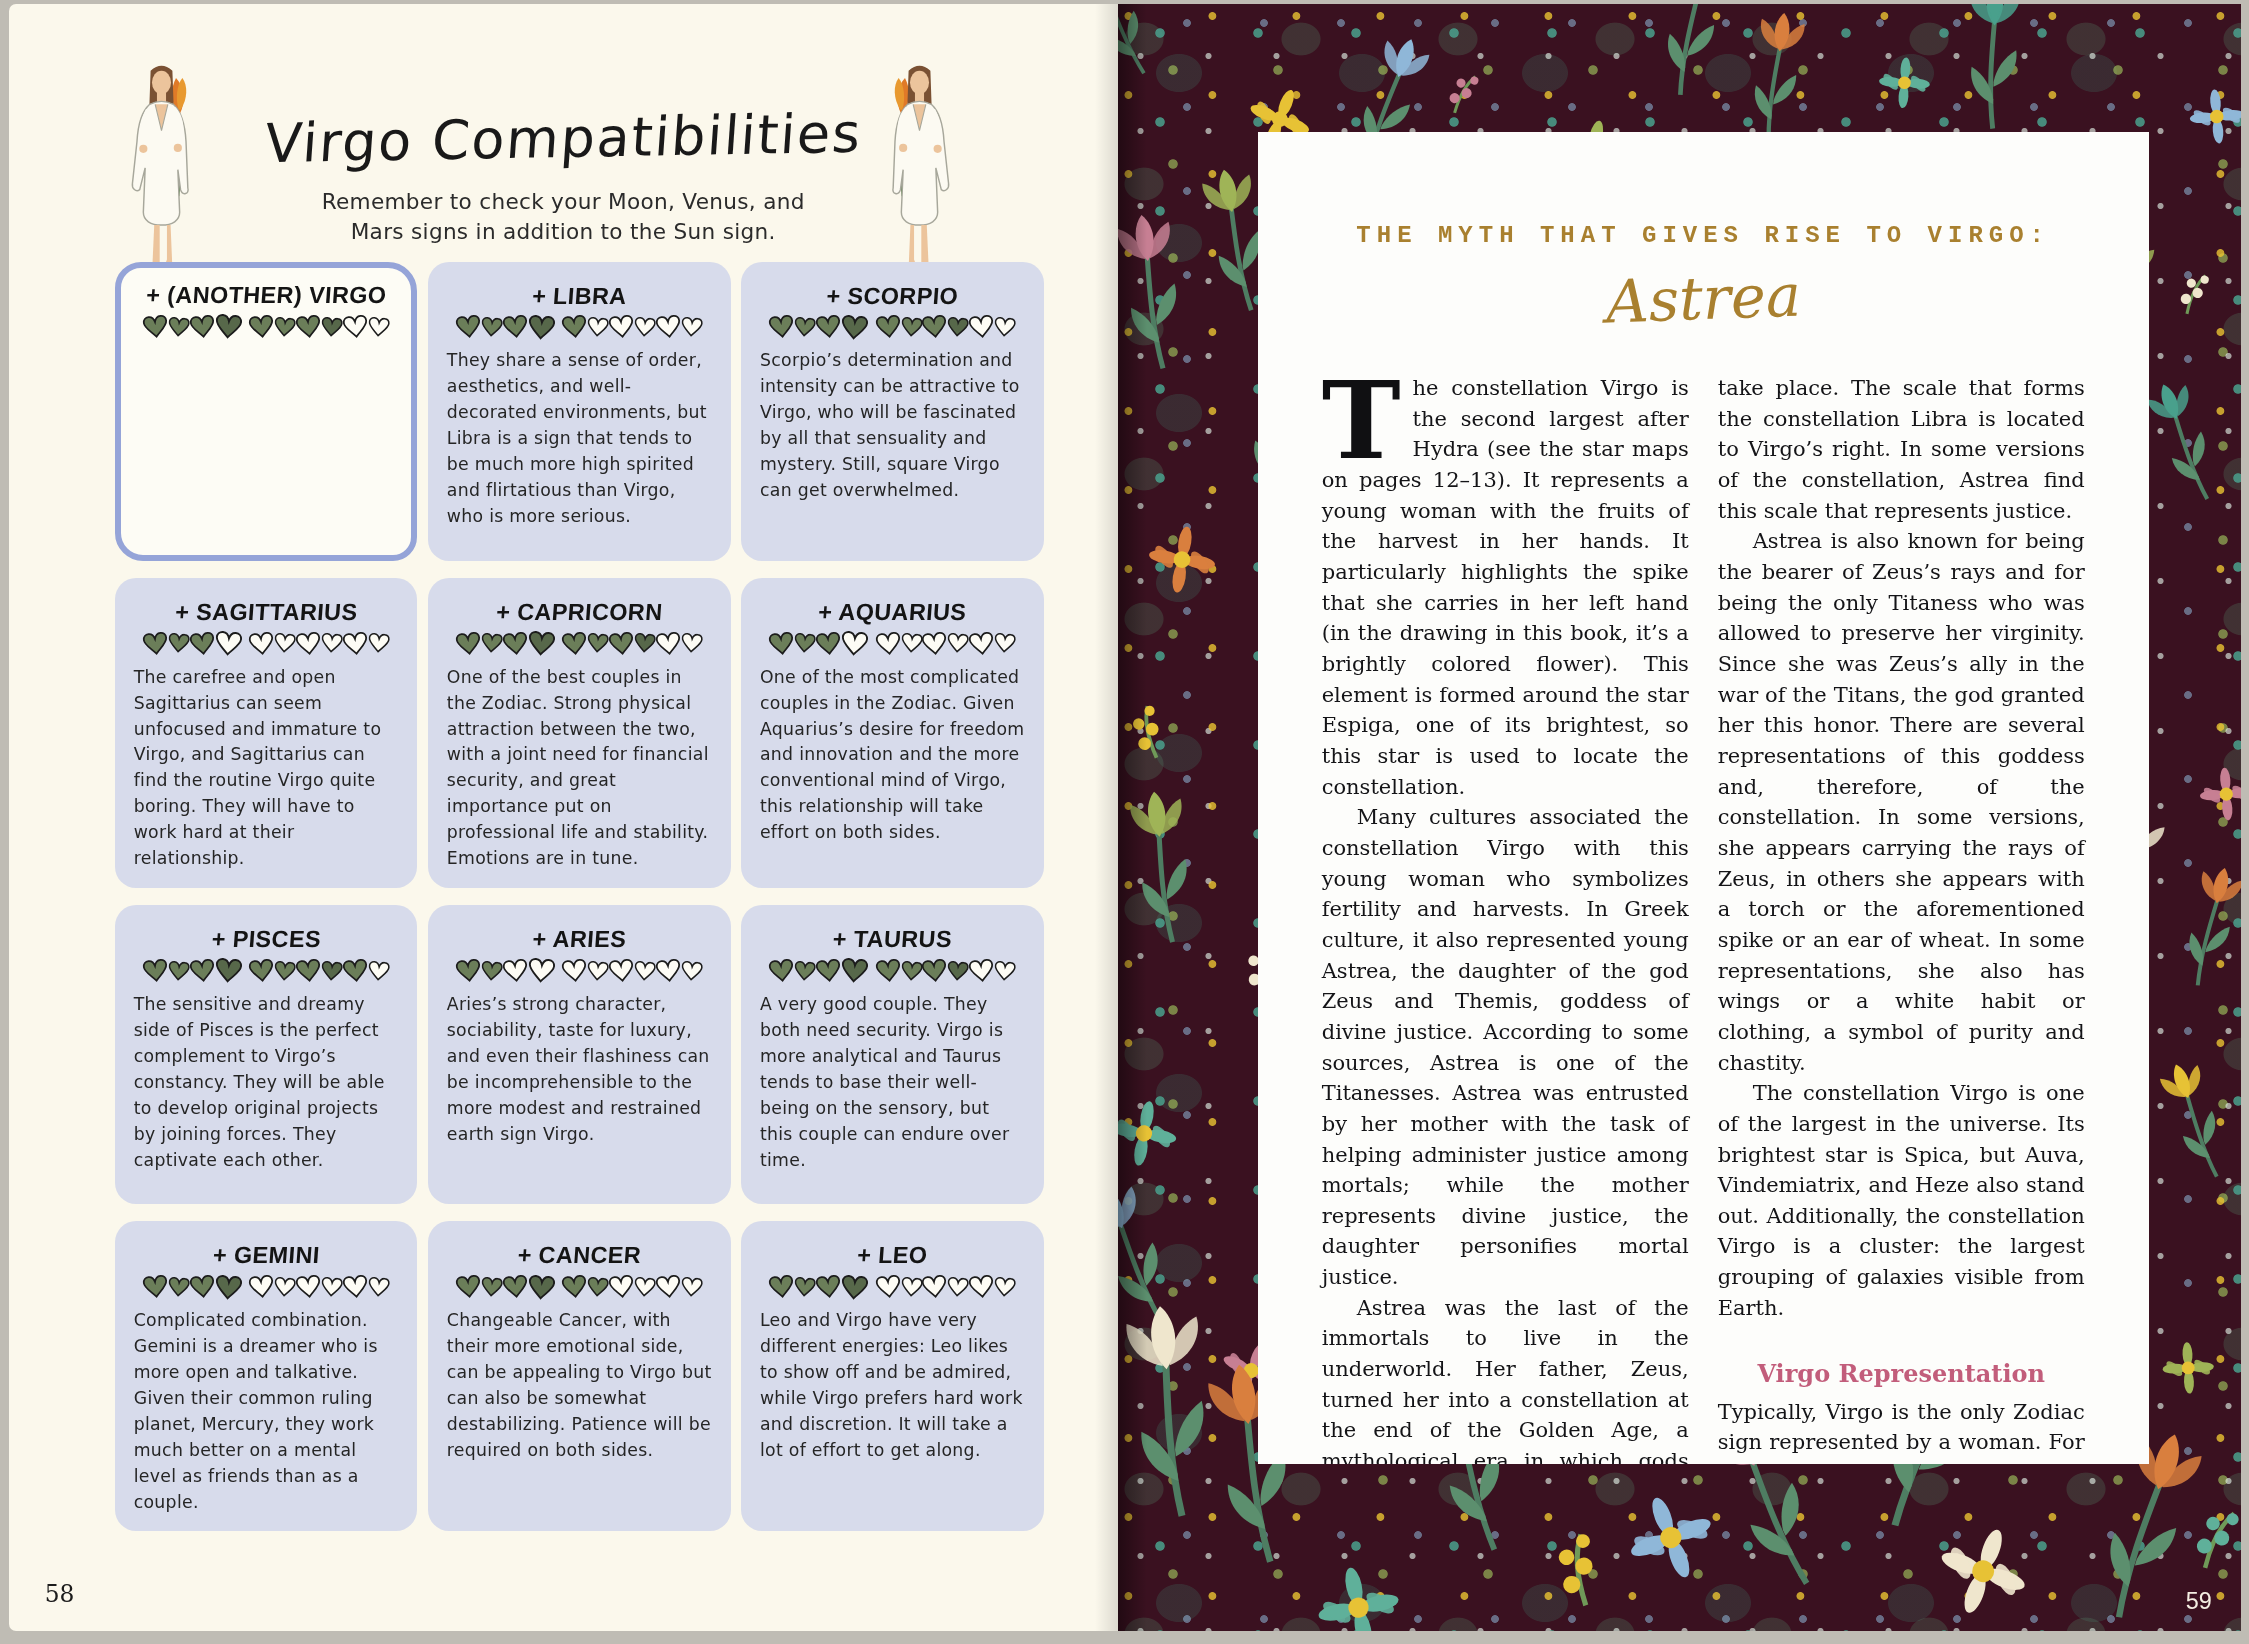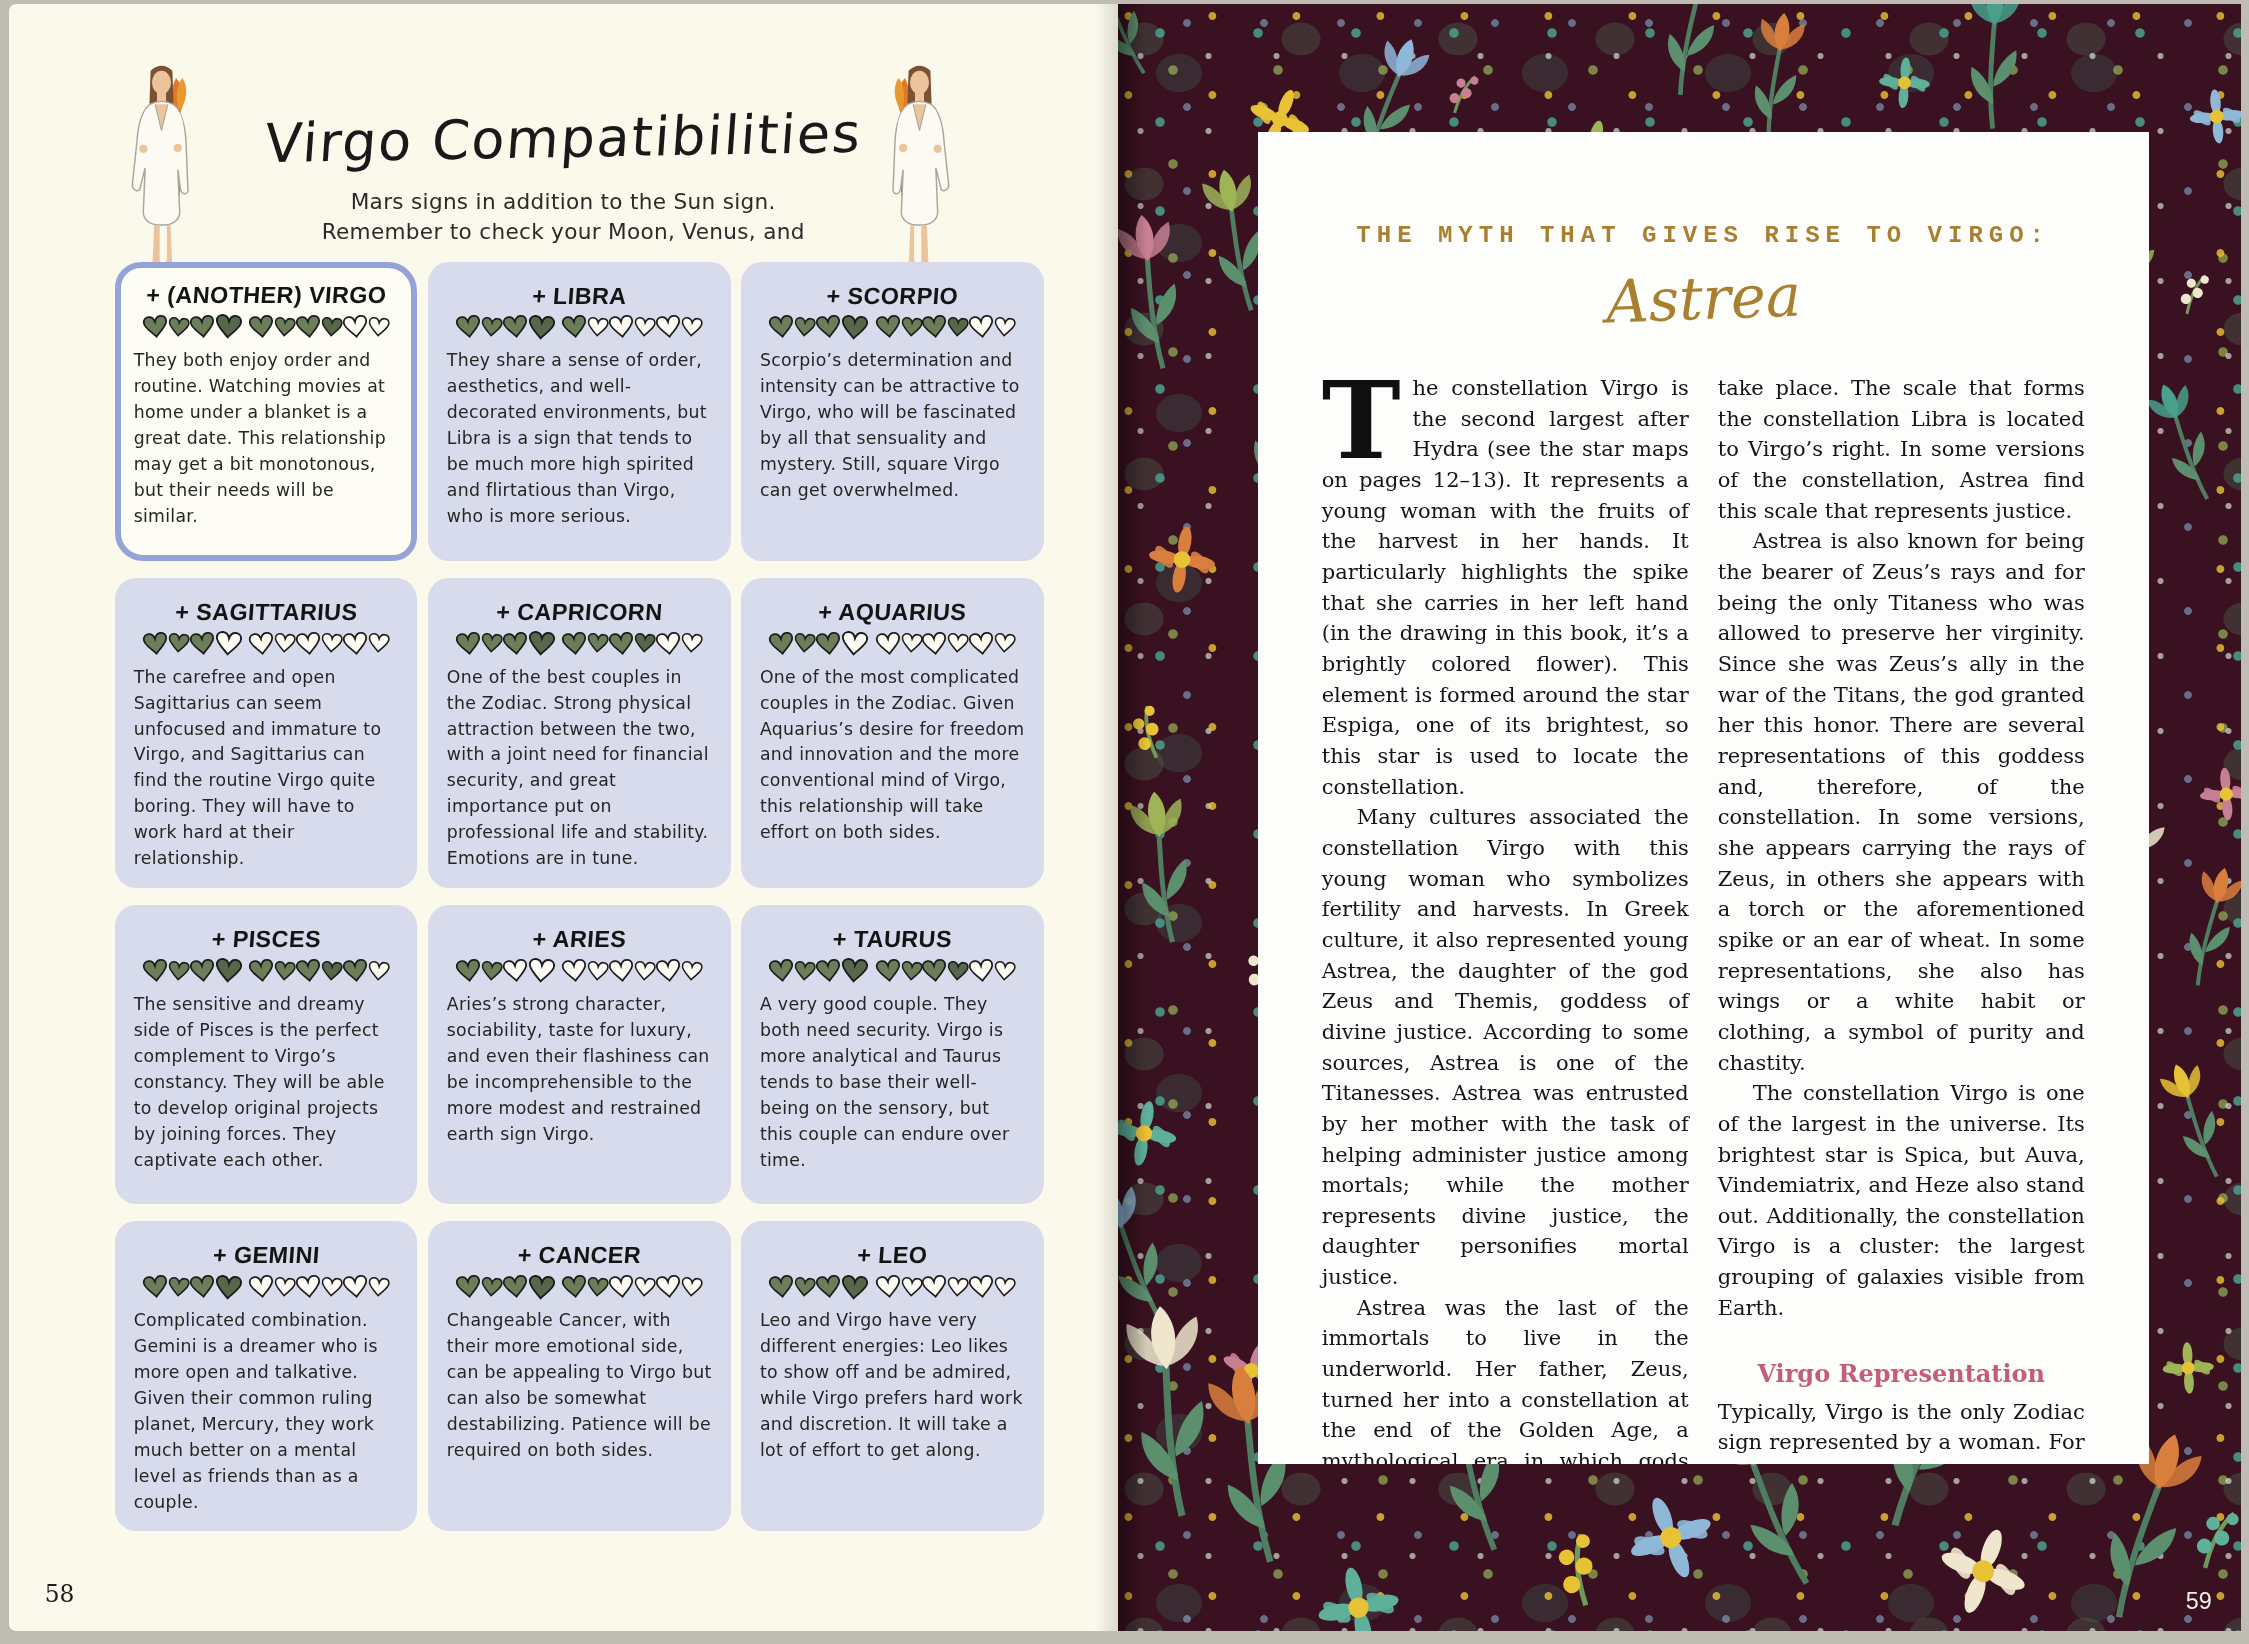--- a/index.html
+++ b/index.html
@@ -154,22 +154,22 @@
       <path d="M72 57 C79 65 81 77 79 89 L78 95" stroke="#fcfaf2" stroke-width="9" fill="none"></path>
       <circle cx="78" cy="99" r="4.5" fill="#ecc49c"></circle>
       <path d="M47 58 C41 70 39 84 40 95" stroke="#fcfaf2" stroke-width="9" fill="none"></path>
       <circle cx="40" cy="100" r="4.5" fill="#ecc49c"></circle>
       <path d="M52 184 L50 228 L54 238 L58 228 L58 184 Z" fill="#ecc49c"></path>
       <path d="M66 184 L66 222 L61 235 L72 232 L70 184 Z" fill="#ecc49c"></path>
     </svg>
 
     <h1 class="vc-title">Virgo Compatibilities</h1>
     <div class="vc-subtitle">
+      <div>Remember to check your Moon, Venus, and</div>
       <div>Mars signs in addition to the Sun sign.</div>
-      <div>Remember to check your Moon, Venus, and</div>
     </div>
 
     <div class="cards-grid" id="cards-grid">
   <article class="card highlight">
     <h3 class="card-title">+ (ANOTHER) VIRGO</h3>
     <div class="hearts">
             <svg viewBox="0 0 24 22" class="heart filled">
               <path d="M12 6.4 C11 2.7 8.6 1.2 6.3 1.2 C3.2 1.2 1.2 3.4 1.2 6.3 C1.2 10.8 6.2 14.3 12 20.6 C17.8 14.3 22.8 10.8 22.8 6.3 C22.8 3.4 20.8 1.2 17.7 1.2 C15.4 1.2 13 2.7 12 6.4 Z"></path>
             </svg>
             <svg viewBox="0 0 24 22" class="heart filled">
@@ -193,21 +193,20 @@
             <svg viewBox="0 0 24 22" class="heart filled">
               <path d="M12 6.4 C11 2.7 8.6 1.2 6.3 1.2 C3.2 1.2 1.2 3.4 1.2 6.3 C1.2 10.8 6.2 14.3 12 20.6 C17.8 14.3 22.8 10.8 22.8 6.3 C22.8 3.4 20.8 1.2 17.7 1.2 C15.4 1.2 13 2.7 12 6.4 Z"></path>
             </svg>
             <svg viewBox="0 0 24 22" class="heart">
               <path d="M12 6.4 C11 2.7 8.6 1.2 6.3 1.2 C3.2 1.2 1.2 3.4 1.2 6.3 C1.2 10.8 6.2 14.3 12 20.6 C17.8 14.3 22.8 10.8 22.8 6.3 C22.8 3.4 20.8 1.2 17.7 1.2 C15.4 1.2 13 2.7 12 6.4 Z"></path>
             </svg>
             <svg viewBox="0 0 24 22" class="heart">
               <path d="M12 6.4 C11 2.7 8.6 1.2 6.3 1.2 C3.2 1.2 1.2 3.4 1.2 6.3 C1.2 10.8 6.2 14.3 12 20.6 C17.8 14.3 22.8 10.8 22.8 6.3 C22.8 3.4 20.8 1.2 17.7 1.2 C15.4 1.2 13 2.7 12 6.4 Z"></path>
             </svg>
           </div>
-    <p class="card-text">They both enjoy order and routine. Watching movies at home under a blanket is a great date. This relationship may get a bit monotonous, but their needs will be similar.</p>
   </article>
 
   <article class="card">
     <h3 class="card-title">+ LIBRA</h3>
     <div class="hearts">
             <svg viewBox="0 0 24 22" class="heart filled">
               <path d="M12 6.4 C11 2.7 8.6 1.2 6.3 1.2 C3.2 1.2 1.2 3.4 1.2 6.3 C1.2 10.8 6.2 14.3 12 20.6 C17.8 14.3 22.8 10.8 22.8 6.3 C22.8 3.4 20.8 1.2 17.7 1.2 C15.4 1.2 13 2.7 12 6.4 Z"></path>
             </svg>
             <svg viewBox="0 0 24 22" class="heart filled">
               <path d="M12 6.4 C11 2.7 8.6 1.2 6.3 1.2 C3.2 1.2 1.2 3.4 1.2 6.3 C1.2 10.8 6.2 14.3 12 20.6 C17.8 14.3 22.8 10.8 22.8 6.3 C22.8 3.4 20.8 1.2 17.7 1.2 C15.4 1.2 13 2.7 12 6.4 Z"></path>

